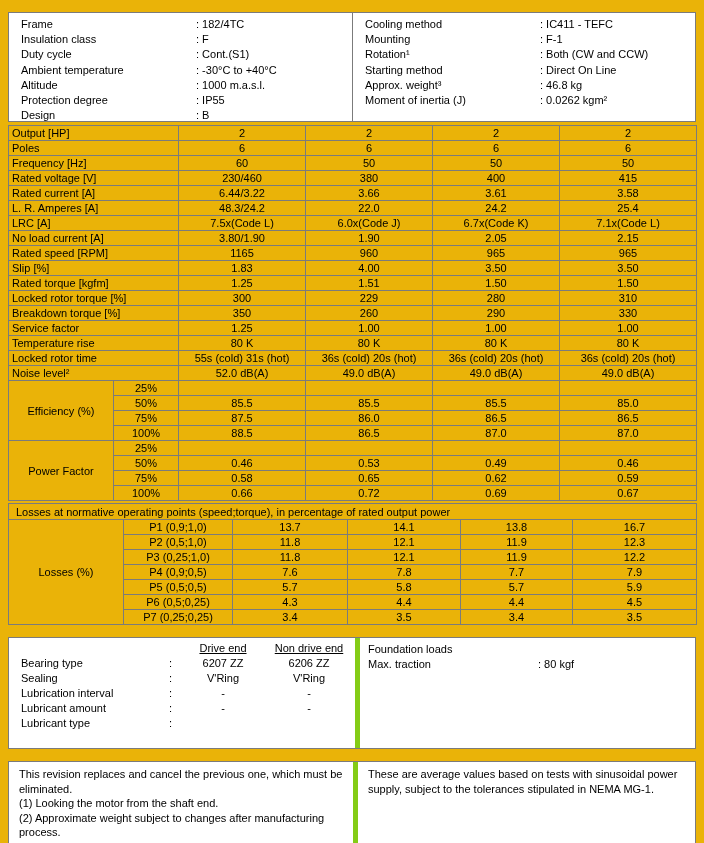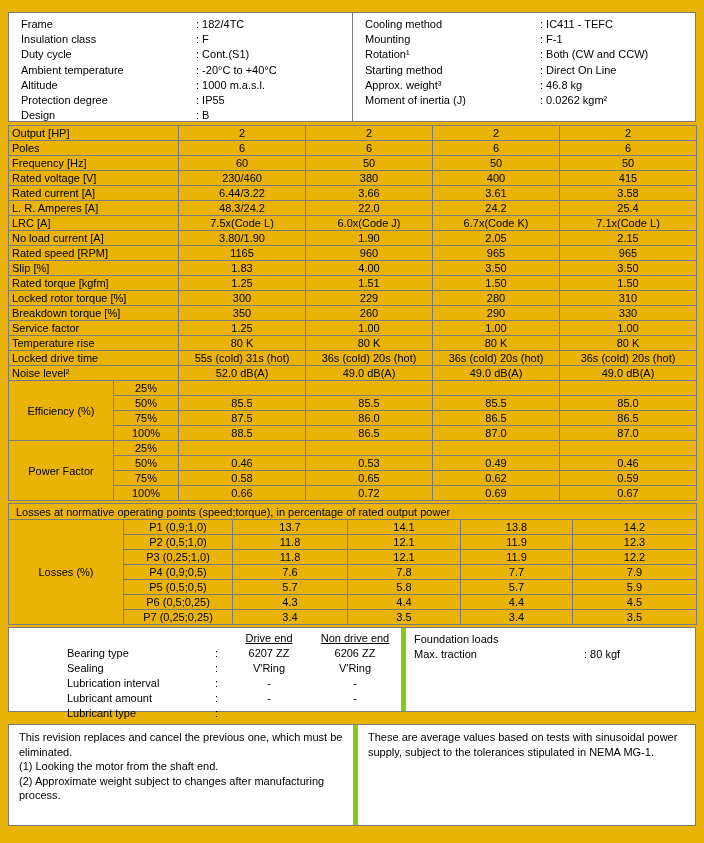--- a/index.html
+++ b/index.html
@@ -23,21 +23,21 @@
   td { border:1px solid #7b7b7b; height:14px; padding:0 3px; overflow:hidden;
        white-space:nowrap; vertical-align:middle; }
   td.lbl { text-align:left; }
   td.val, td.sub { text-align:center; }
   td.grp { text-align:center; vertical-align:middle; }
   td.losses-hdr { text-align:left; height:15px; padding-left:7px; }
   .losses-tbl { margin-bottom:2px; }
 
   
   .duo { display:flex; }
-  .bearing-box { height:85px; margin-top:2px;padding-left:46px; }
+  .bearing-box { height:112px; margin-top:12px; }
   .duo .left  { flex:0 0 340px; box-sizing:border-box; padding:3px 0 0 12px; }
   .duo .right { flex:1; border-left:5px solid #84cc16; box-sizing:border-box; padding:3px 0 0 8px; }
   .b-grid { display:grid; grid-template-columns:148px 14px 80px 92px; line-height:15px; }
   .b-cell.c { text-align:center; }
   .b-cell.u { text-decoration:underline; }
   .b-span2 { grid-column:3 / span 2; text-align:center; }
   .f-title { line-height:16px; }
   .f-kv { display:flex; line-height:15px; }
   .f-kv .k { width:170px; flex:0 0 170px; }
 
@@ -61,21 +61,21 @@
       <div class="kv">
           <span class="k">Insulation class</span>
           <span class="v">: F</span>
         </div>
       <div class="kv">
           <span class="k">Duty cycle</span>
           <span class="v">: Cont.(S1)</span>
         </div>
       <div class="kv">
           <span class="k">Ambient temperature</span>
-          <span class="v">: -20°C to +40°C</span>
+          <span class="v">: -30°C to +40°C</span>
         </div>
       <div class="kv">
           <span class="k">Altitude</span>
           <span class="v">: 1000 m.a.s.l.</span>
         </div>
       <div class="kv">
           <span class="k">Protection degree</span>
           <span class="v">: IP55</span>
         </div>
       <div class="kv">
@@ -220,21 +220,21 @@
           <td class="val">1.00</td>
         </tr>
       <tr>
           <td class="lbl" colspan="2">Temperature rise</td>
           <td class="val">80 K</td>
           <td class="val">80 K</td>
           <td class="val">80 K</td>
           <td class="val">80 K</td>
         </tr>
       <tr>
-          <td class="lbl" colspan="2">Locked drive time</td>
+          <td class="lbl" colspan="2">Locked rotor time</td>
           <td class="val">55s (cold) 31s (hot)</td>
           <td class="val">36s (cold) 20s (hot)</td>
           <td class="val">36s (cold) 20s (hot)</td>
           <td class="val">36s (cold) 20s (hot)</td>
         </tr>
       <tr>
           <td class="lbl" colspan="2">Noise level²</td>
           <td class="val">52.0 dB(A)</td>
           <td class="val">49.0 dB(A)</td>
           <td class="val">49.0 dB(A)</td>
@@ -315,21 +315,21 @@
     <tbody>
       <tr>
           <td class="losses-hdr" colspan="6">Losses at normative operating points (speed;torque), in percentage of rated output power</td>
         </tr>
       <tr>
           <td class="grp" rowspan="7">Losses (%)</td>
           <td class="sub">P1 (0,9;1,0)</td>
           <td class="val">13.7</td>
           <td class="val">14.1</td>
           <td class="val">13.8</td>
-          <td class="val">14.2</td>
+          <td class="val">16.7</td>
         </tr>
       <tr>
           <td class="sub">P2 (0,5;1,0)</td>
           <td class="val">11.8</td>
           <td class="val">12.1</td>
           <td class="val">11.9</td>
           <td class="val">12.3</td>
         </tr>
       <tr>
           <td class="sub">P3 (0,25;1,0)</td>

